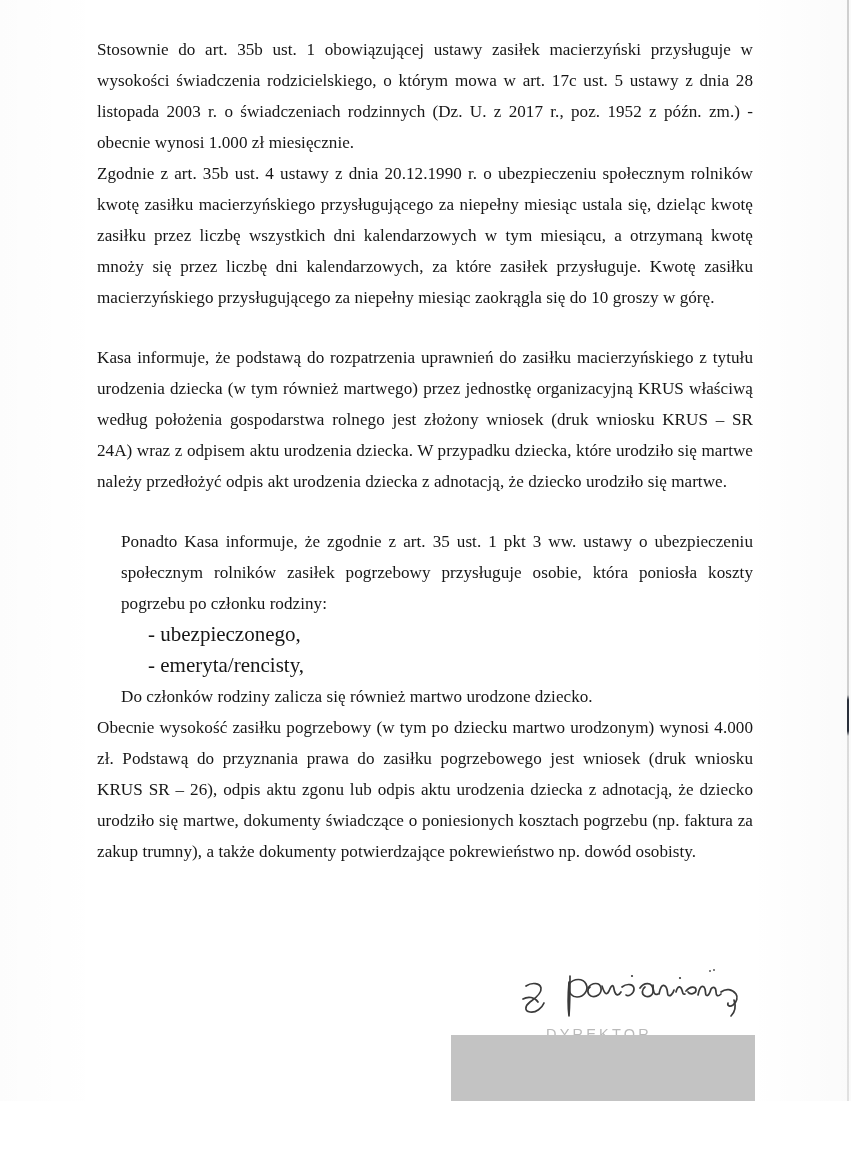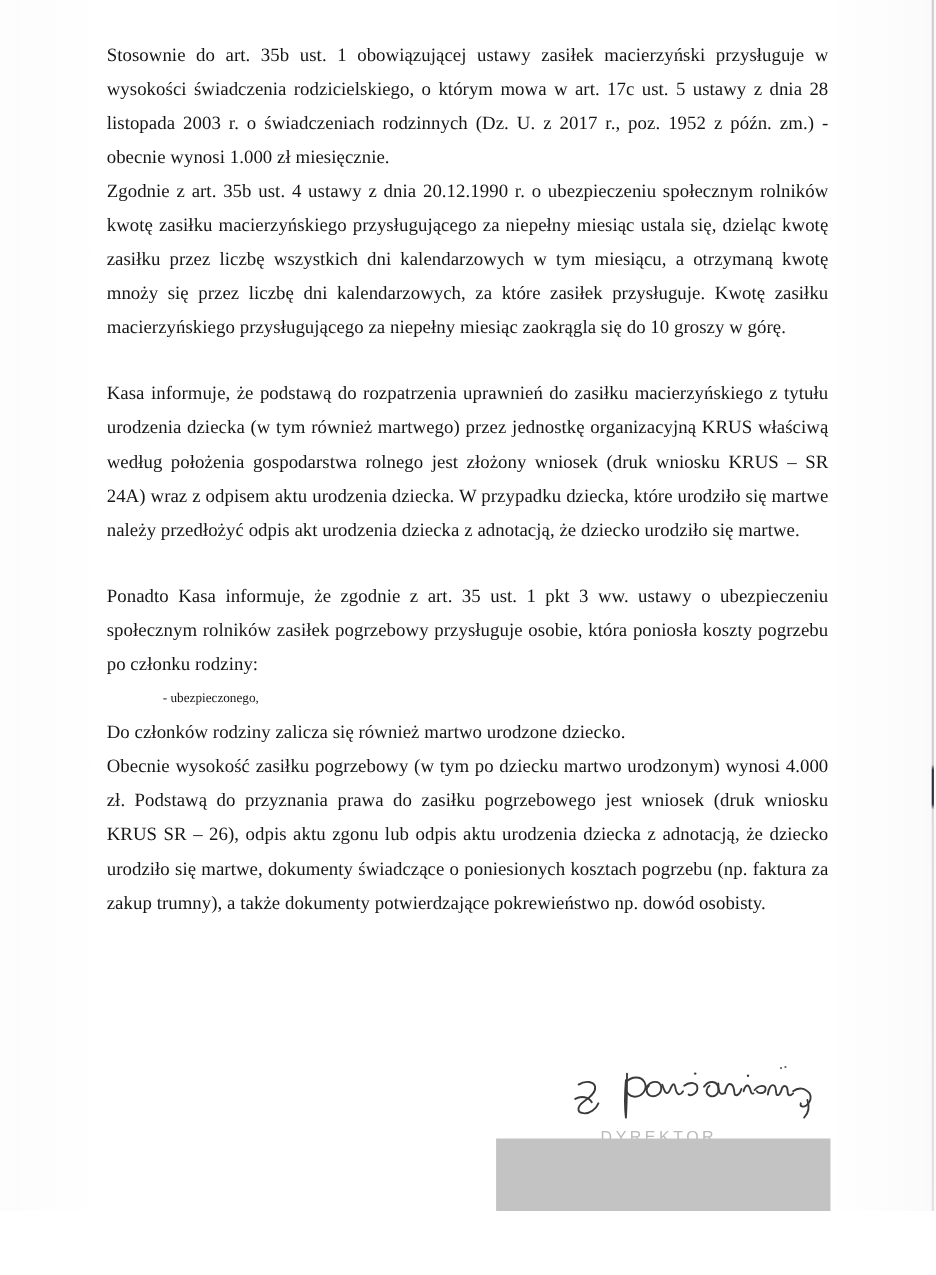--- a/index.html
+++ b/index.html
@@ -38,30 +38,31 @@
     margin: 0;
     text-align: justify;
     text-justify: inter-word;
     font-size: 17.1px;
     line-height: 31px;
     letter-spacing: 0.05px;
     color: #161616;
   }
   p.para.last-line-left {
     text-align-last: left;
+    margin-left: 24px;
   }
   .gap-md { height: 29px; }
 
   ul.bullets {
     list-style: none;
     margin: 0;
     padding: 0;
   }
   ul.bullets li {
-    font-size: 12px;
+    font-size: 21px;
     line-height: 31px;
     padding-left: 51px;
     color: #161616;
     white-space: nowrap;
   }
   .url-link {
     text-decoration: underline;
     text-underline-offset: 1.5px;
     color: #161616;
   }
@@ -158,20 +159,21 @@
     <div class="gap-md"></div>
 
     <p class="para">Kasa informuje, że podstawą do rozpatrzenia uprawnień do zasiłku macierzyńskiego z tytułu urodzenia dziecka (w tym również martwego) przez jednostkę organizacyjną KRUS właściwą według położenia gospodarstwa rolnego jest złożony wniosek (druk wniosku KRUS – SR 24A) wraz z odpisem aktu urodzenia dziecka. W przypadku dziecka, które urodziło się martwe należy przedłożyć odpis akt urodzenia dziecka z adnotacją, że dziecko urodziło się martwe.</p>
 
     <div class="gap-md"></div>
 
     <p class="para last-line-left">Ponadto Kasa informuje, że zgodnie z art. 35 ust. 1 pkt 3 ww. ustawy o ubezpieczeniu społecznym rolników zasiłek pogrzebowy przysługuje osobie, która poniosła koszty pogrzebu po członku rodziny:</p>
 
     <ul class="bullets">
       <li>- ubezpieczonego,</li>
+      <li>- emeryta/rencisty,</li>
     </ul>
 
     <p class="para last-line-left">Do członków rodziny zalicza się również martwo urodzone dziecko.</p>
 
     <p class="para">Obecnie wysokość zasiłku pogrzebowy (w tym po dziecku martwo urodzonym) wynosi 4.000 zł. Podstawą do przyznania prawa do zasiłku pogrzebowego  jest wniosek (druk wniosku KRUS SR – 26),  odpis aktu zgonu lub odpis aktu urodzenia dziecka z adnotacją, że dziecko urodziło się martwe, dokumenty świadczące o poniesionych kosztach pogrzebu (np. faktura za zakup trumny), a także dokumenty potwierdzające pokrewieństwo np. dowód osobisty.</p>
 
     <div class="gap-md"></div>
 
 
   </div>

